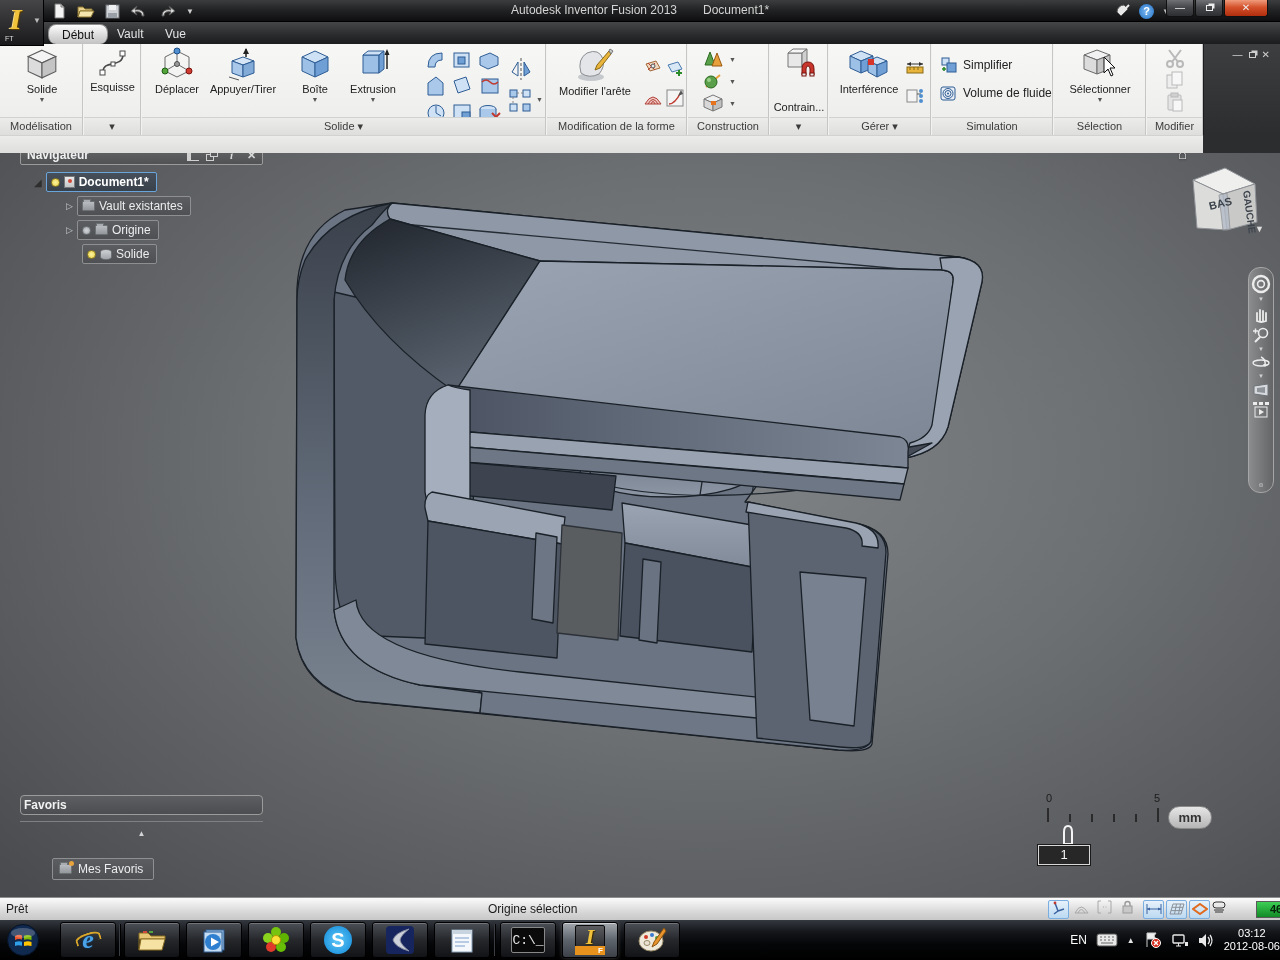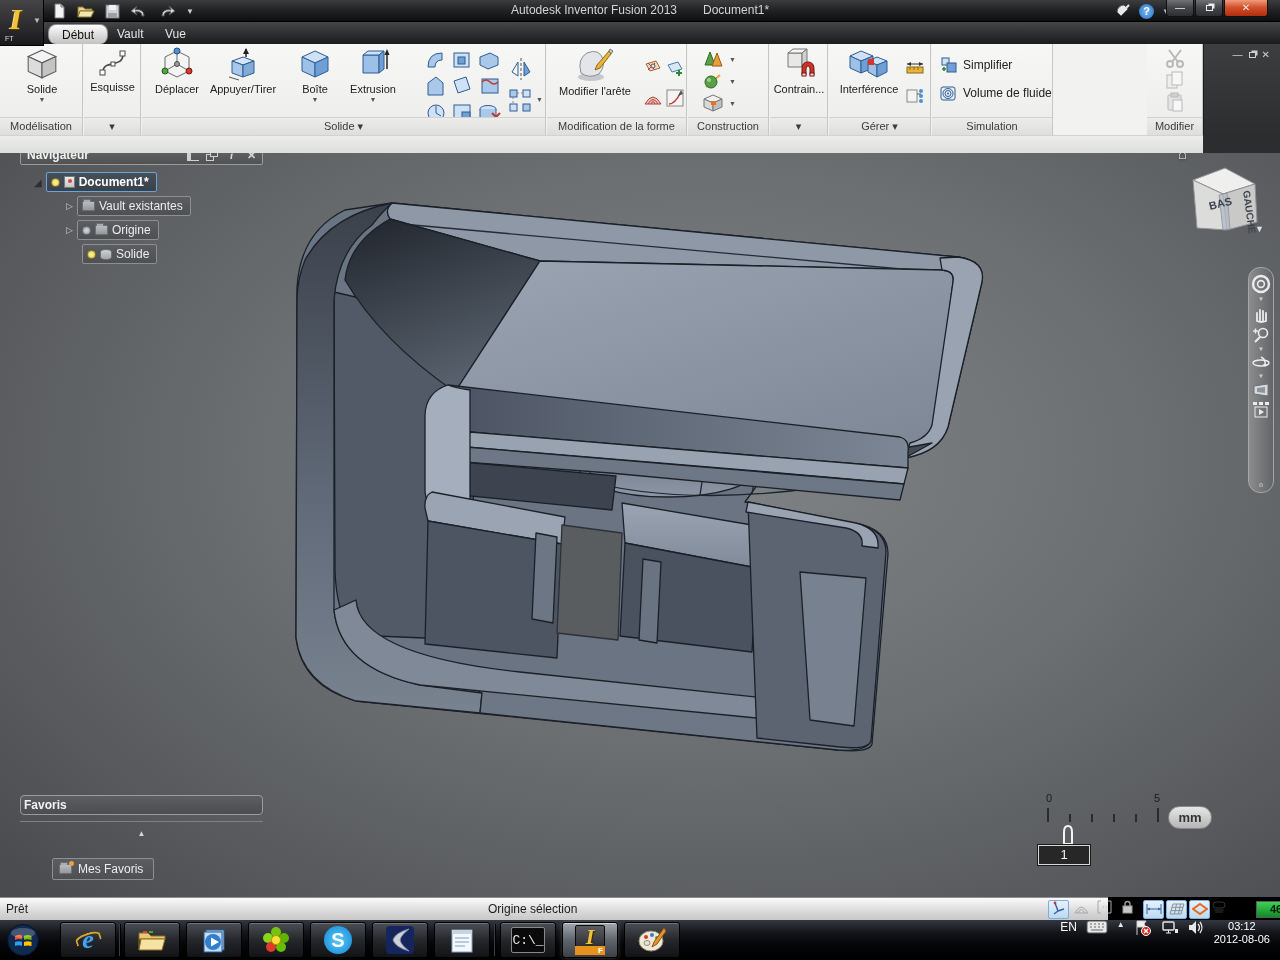--- a/index.html
+++ b/index.html
@@ -142,21 +142,21 @@
 #scale { position:absolute; left:1030px; top:652px; width:200px; height:85px; }
 #scale .num { position:absolute; top:0; font-size:11px; color:#1c1c1c; }
 #scale .pill { position:absolute; left:138px; top:14px; width:44px; height:23px; border-radius:12px;
   background:linear-gradient(#e6e6e6,#b5b5b5); border:1px solid #8a8a8a; text-align:center;
   font-size:13px; font-weight:bold; color:#333; line-height:21px; }
 #scale .valbox { position:absolute; left:8px; top:53px; width:52px; height:20px;
   background:#272727; border:1px solid #d8d8d8; outline:1px solid #1a1a1a; text-align:center;
   color:#f2f2f2; font-size:13px; line-height:18px; }
 
 
-#statusbar { position:absolute; left:0; top:897px; width:1108px; height:23px;
+#statusbar { position:absolute; left:0; top:897px; width:1280px; height:23px;
   background:linear-gradient(#fbfbfb,#d4d4d4 70%,#c8c8c8); border-top:1px solid #8e8e8e; z-index:41; }
 #statusbar .txt { position:absolute; top:4px; font-size:12px; color:#1c1c1c; }
 .sic { position:absolute; top:2px; width:21px; height:19px; text-align:center; line-height:18px; }
 .sic.sel { border:1px solid #7aade0; background:linear-gradient(#e7f2fb,#bcd9f1); border-radius:2px; }
 #progress { position:absolute; left:1224px; top:3px; width:50px; height:17px; background:#161616;
   border:1px solid #5a5a5a;margin-left:32px; }
 #progress .fill { position:absolute; left:0; top:0; height:100%; width:68%;
   background:linear-gradient(#3ecf55,#128a26); }
 #progress .ptxt { position:absolute; left:0; top:1px; width:100%; text-align:center;
   font-size:11px; font-weight:bold; color:#04210a; }
@@ -164,22 +164,22 @@
 
 #taskbar { position:absolute; left:0; top:920px; width:1280px; height:40px;
   background:linear-gradient(#34383f,#14161a 30%,#050608 60%,#000); z-index:42; }
 .tbtn { position:absolute; top:2px; width:56px; height:36px; border-radius:3px;
   background:linear-gradient(#4b4f55,#25272b 50%,#121316); border:1px solid #000;
   box-shadow:inset 0 1px 0 rgba(255,255,255,.22); display:flex; align-items:center; justify-content:center; }
 .tbtn.active { background:linear-gradient(#a3a8ae,#5e646c 50%,#3c4148);
   box-shadow:inset 0 1px 0 rgba(255,255,255,.5), 0 0 4px rgba(255,255,255,.25); }
 .tsep { position:absolute; top:4px; width:2px; height:32px; background:#000;
   border-left:1px solid #3a3d42; }
-#tray { position:absolute; right:0; top:0; height:40px; display:flex; align-items:flex-start; gap:9px;
-  padding-right:10px; color:#fff; }
+#tray { position:absolute; right:0; top:0; height:40px; display:flex; align-items:center; gap:9px;
+  color:#fff; }
 #tray .lang { font-size:12px; color:#fff; }
 #clock { text-align:center; font-size:11px; color:#fff; line-height:13px; }
 .trayic { display:block; }
 
 
 .noselect { user-select:none; }
 </style>
 </head>
 <body>
 
@@ -401,21 +401,21 @@
             <polygon points="2,6 11,10 11,18 2,14" fill="#d8d8d8" stroke="#777"></polygon>
             <polygon points="20,6 11,10 11,18 20,14" fill="#c0c0c0" stroke="#777"></polygon>
             <rect x="9" y="8" width="5" height="4" fill="#e8731e"></rect>
           </svg>
         <span class="caret-s">▼</span>
       </div>
       <div class="glabel">Construction</div>
     </div>
 
     <div class="rgroup" style="left:770px;width:58px;">
-      <div class="bigbtn" style="left:2px;width:54px;">
+      <div class="bigbtn" style="left:2px;width:54px;gap:18px;">
         <svg width="34" height="34" viewBox="0 0 34 34">
             <polygon points="6,6 20,6 20,20 6,20" fill="#e8e8e8" stroke="#777"></polygon>
             <polygon points="6,6 11,2 25,2 20,6" fill="#f6f6f6" stroke="#777"></polygon>
             <polygon points="20,6 25,2 25,16 20,20" fill="#d0d0d0" stroke="#777"></polygon>
             <path d="M20 22 Q20 15 26 15 Q32 15 32 22 L32 28 L28 28 L28 22 Q28 19 26 19 Q24 19 24 22 L24 28 L20 28 Z" fill="#c8352a" stroke="#7a120c"></path>
             <rect x="20" y="26" width="4" height="3" fill="#e8e8e8" stroke="#7a120c"></rect>
             <rect x="28" y="26" width="4" height="3" fill="#e8e8e8" stroke="#7a120c"></rect>
           </svg>
         <span class="lbl">Contrain...</span>
       </div>
@@ -466,20 +466,33 @@
             <rect x="1" y="3" width="14" height="13" rx="2" fill="#e8eef5" stroke="#2f5d94"></rect>
             <circle cx="8" cy="9.5" r="5" fill="none" stroke="#2f5d94"></circle>
             <circle cx="8" cy="9.5" r="3" fill="none" stroke="#2f5d94"></circle>
             <circle cx="8" cy="9.5" r="1" fill="#2f5d94"></circle>
           </svg>
         <span>Volume de fluide</span>
       </div>
       <div class="glabel">Simulation</div>
     </div>
 
+    <div class="rgroup" style="left:1054px;width:92px;">
+      <div class="bigbtn" style="left:8px;width:76px;">
+        <svg width="36" height="34" viewBox="0 0 36 34">
+            <polygon points="15,3 28,8 15,13 2,8" fill="#f2f2f2" stroke="#6a6a6a"></polygon>
+            <polygon points="2,8 15,13 15,27 2,22" fill="#dcdcdc" stroke="#6a6a6a"></polygon>
+            <polygon points="28,8 15,13 15,27 28,22" fill="#c6c6c6" stroke="#6a6a6a"></polygon>
+            <polygon points="22,10 22,26 26,22 29,29 31,28 28,21 33,21" fill="#fff" stroke="#111"></polygon>
+          </svg>
+        <span class="lbl">Sélectionner</span>
+        <span class="caret">▼</span>
+      </div>
+      <div class="glabel">Sélection</div>
+    </div>
 
     <div class="rgroup" style="left:1147px;width:56px;">
       <svg class="abs" style="left:17px;top:4px;" width="22" height="20" viewBox="0 0 22 20">
           <path d="M5 2 L14 14 M17 2 L8 14" stroke="#b9b9b9" stroke-width="2"></path>
           <circle cx="6" cy="16" r="3" fill="none" stroke="#b9b9b9" stroke-width="2"></circle>
           <circle cx="16" cy="16" r="3" fill="none" stroke="#b9b9b9" stroke-width="2"></circle>
         </svg>
       <svg class="abs" style="left:17px;top:26px;" width="22" height="20" viewBox="0 0 22 20">
           <rect x="3" y="5" width="10" height="13" fill="#eee" stroke="#b9b9b9"></rect>
           <rect x="8" y="2" width="10" height="13" fill="#f7f7f7" stroke="#b9b9b9"></rect>

